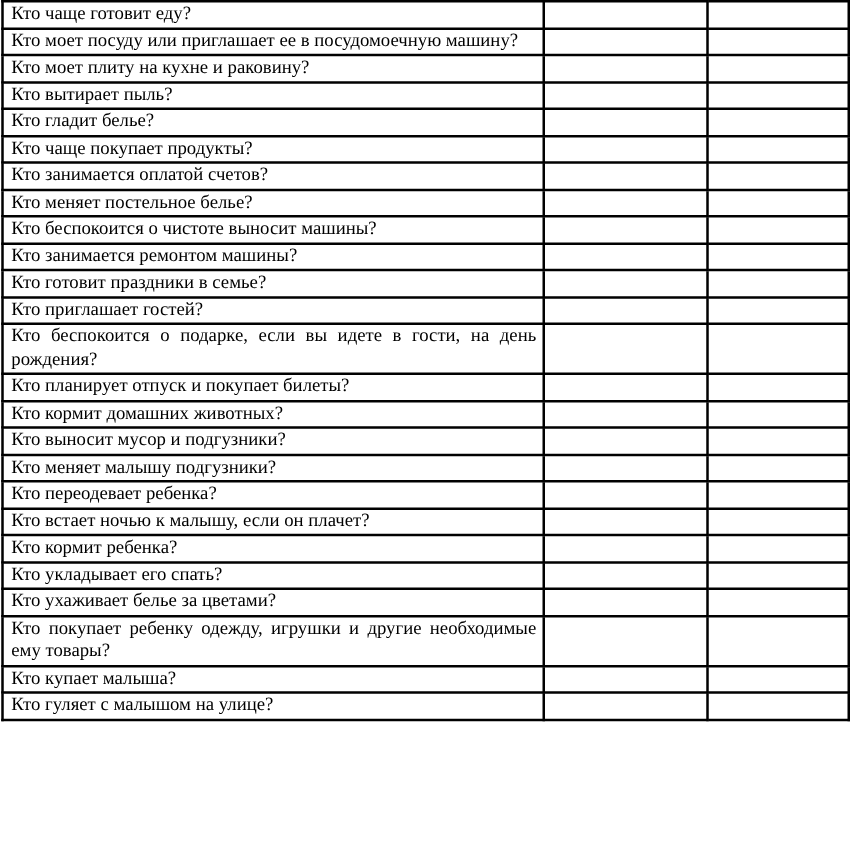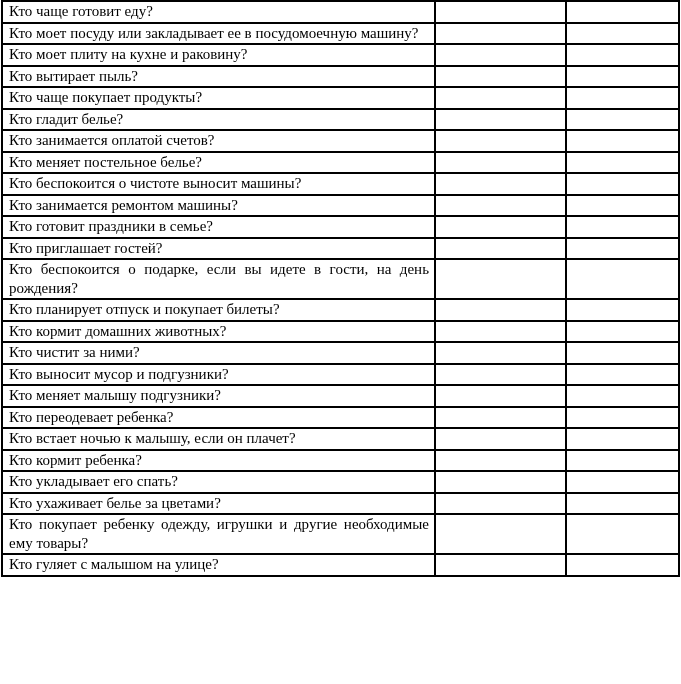--- a/index.html
+++ b/index.html
@@ -49,21 +49,21 @@
   <tr>
     <td class="question-cell">
       <span>Кто чаще готовит еду?</span>
     </td>
     <td class="answer-cell"></td>
     <td class="answer-cell"></td>
   </tr>
 
   <tr>
     <td class="question-cell">
-      <span>Кто моет посуду или закладывает ее в посудомоечную машину?</span>
+      <span>Кто моет посуду или приглашает ее в посудомоечную машину?</span>
     </td>
     <td class="answer-cell"></td>
     <td class="answer-cell"></td>
   </tr>
 
   <tr>
     <td class="question-cell">
       <span>Кто моет плиту на кухне и раковину?</span>
     </td>
     <td class="answer-cell"></td>
@@ -73,36 +73,36 @@
   <tr>
     <td class="question-cell">
       <span>Кто вытирает пыль?</span>
     </td>
     <td class="answer-cell"></td>
     <td class="answer-cell"></td>
   </tr>
 
   <tr>
     <td class="question-cell">
+      <span>Кто гладит белье?</span>
+    </td>
+    <td class="answer-cell"></td>
+    <td class="answer-cell"></td>
+  </tr>
+
+  <tr>
+    <td class="question-cell">
       <span>Кто чаще покупает продукты?</span>
     </td>
     <td class="answer-cell"></td>
     <td class="answer-cell"></td>
   </tr>
 
   <tr>
     <td class="question-cell">
-      <span>Кто гладит белье?</span>
-    </td>
-    <td class="answer-cell"></td>
-    <td class="answer-cell"></td>
-  </tr>
-
-  <tr>
-    <td class="question-cell">
       <span>Кто занимается оплатой счетов?</span>
     </td>
     <td class="answer-cell"></td>
     <td class="answer-cell"></td>
   </tr>
 
   <tr>
     <td class="question-cell">
       <span>Кто меняет постельное белье?</span>
     </td>
@@ -161,27 +161,20 @@
   </tr>
 
   <tr>
     <td class="question-cell">
       <span>Кто кормит домашних животных?</span>
     </td>
     <td class="answer-cell"></td>
     <td class="answer-cell"></td>
   </tr>
 
-  <tr>
-    <td class="question-cell">
-      <span>Кто чистит за ними?</span>
-    </td>
-    <td class="answer-cell"></td>
-    <td class="answer-cell"></td>
-  </tr>
 
   <tr>
     <td class="question-cell">
       <span>Кто выносит мусор и подгузники?</span>
     </td>
     <td class="answer-cell"></td>
     <td class="answer-cell"></td>
   </tr>
 
   <tr>
@@ -233,20 +226,27 @@
   </tr>
 
   <tr>
     <td class="question-cell">
       <span>Кто покупает ребенку одежду, игрушки и другие необходимые ему товары?</span>
     </td>
     <td class="answer-cell"></td>
     <td class="answer-cell"></td>
   </tr>
 
+  <tr>
+    <td class="question-cell">
+      <span>Кто купает малыша?</span>
+    </td>
+    <td class="answer-cell"></td>
+    <td class="answer-cell"></td>
+  </tr>
 
 
   <tr>
     <td class="question-cell">
       <span>Кто гуляет с малышом на улице?</span>
     </td>
     <td class="answer-cell"></td>
     <td class="answer-cell"></td>
   </tr>
 </tbody>

